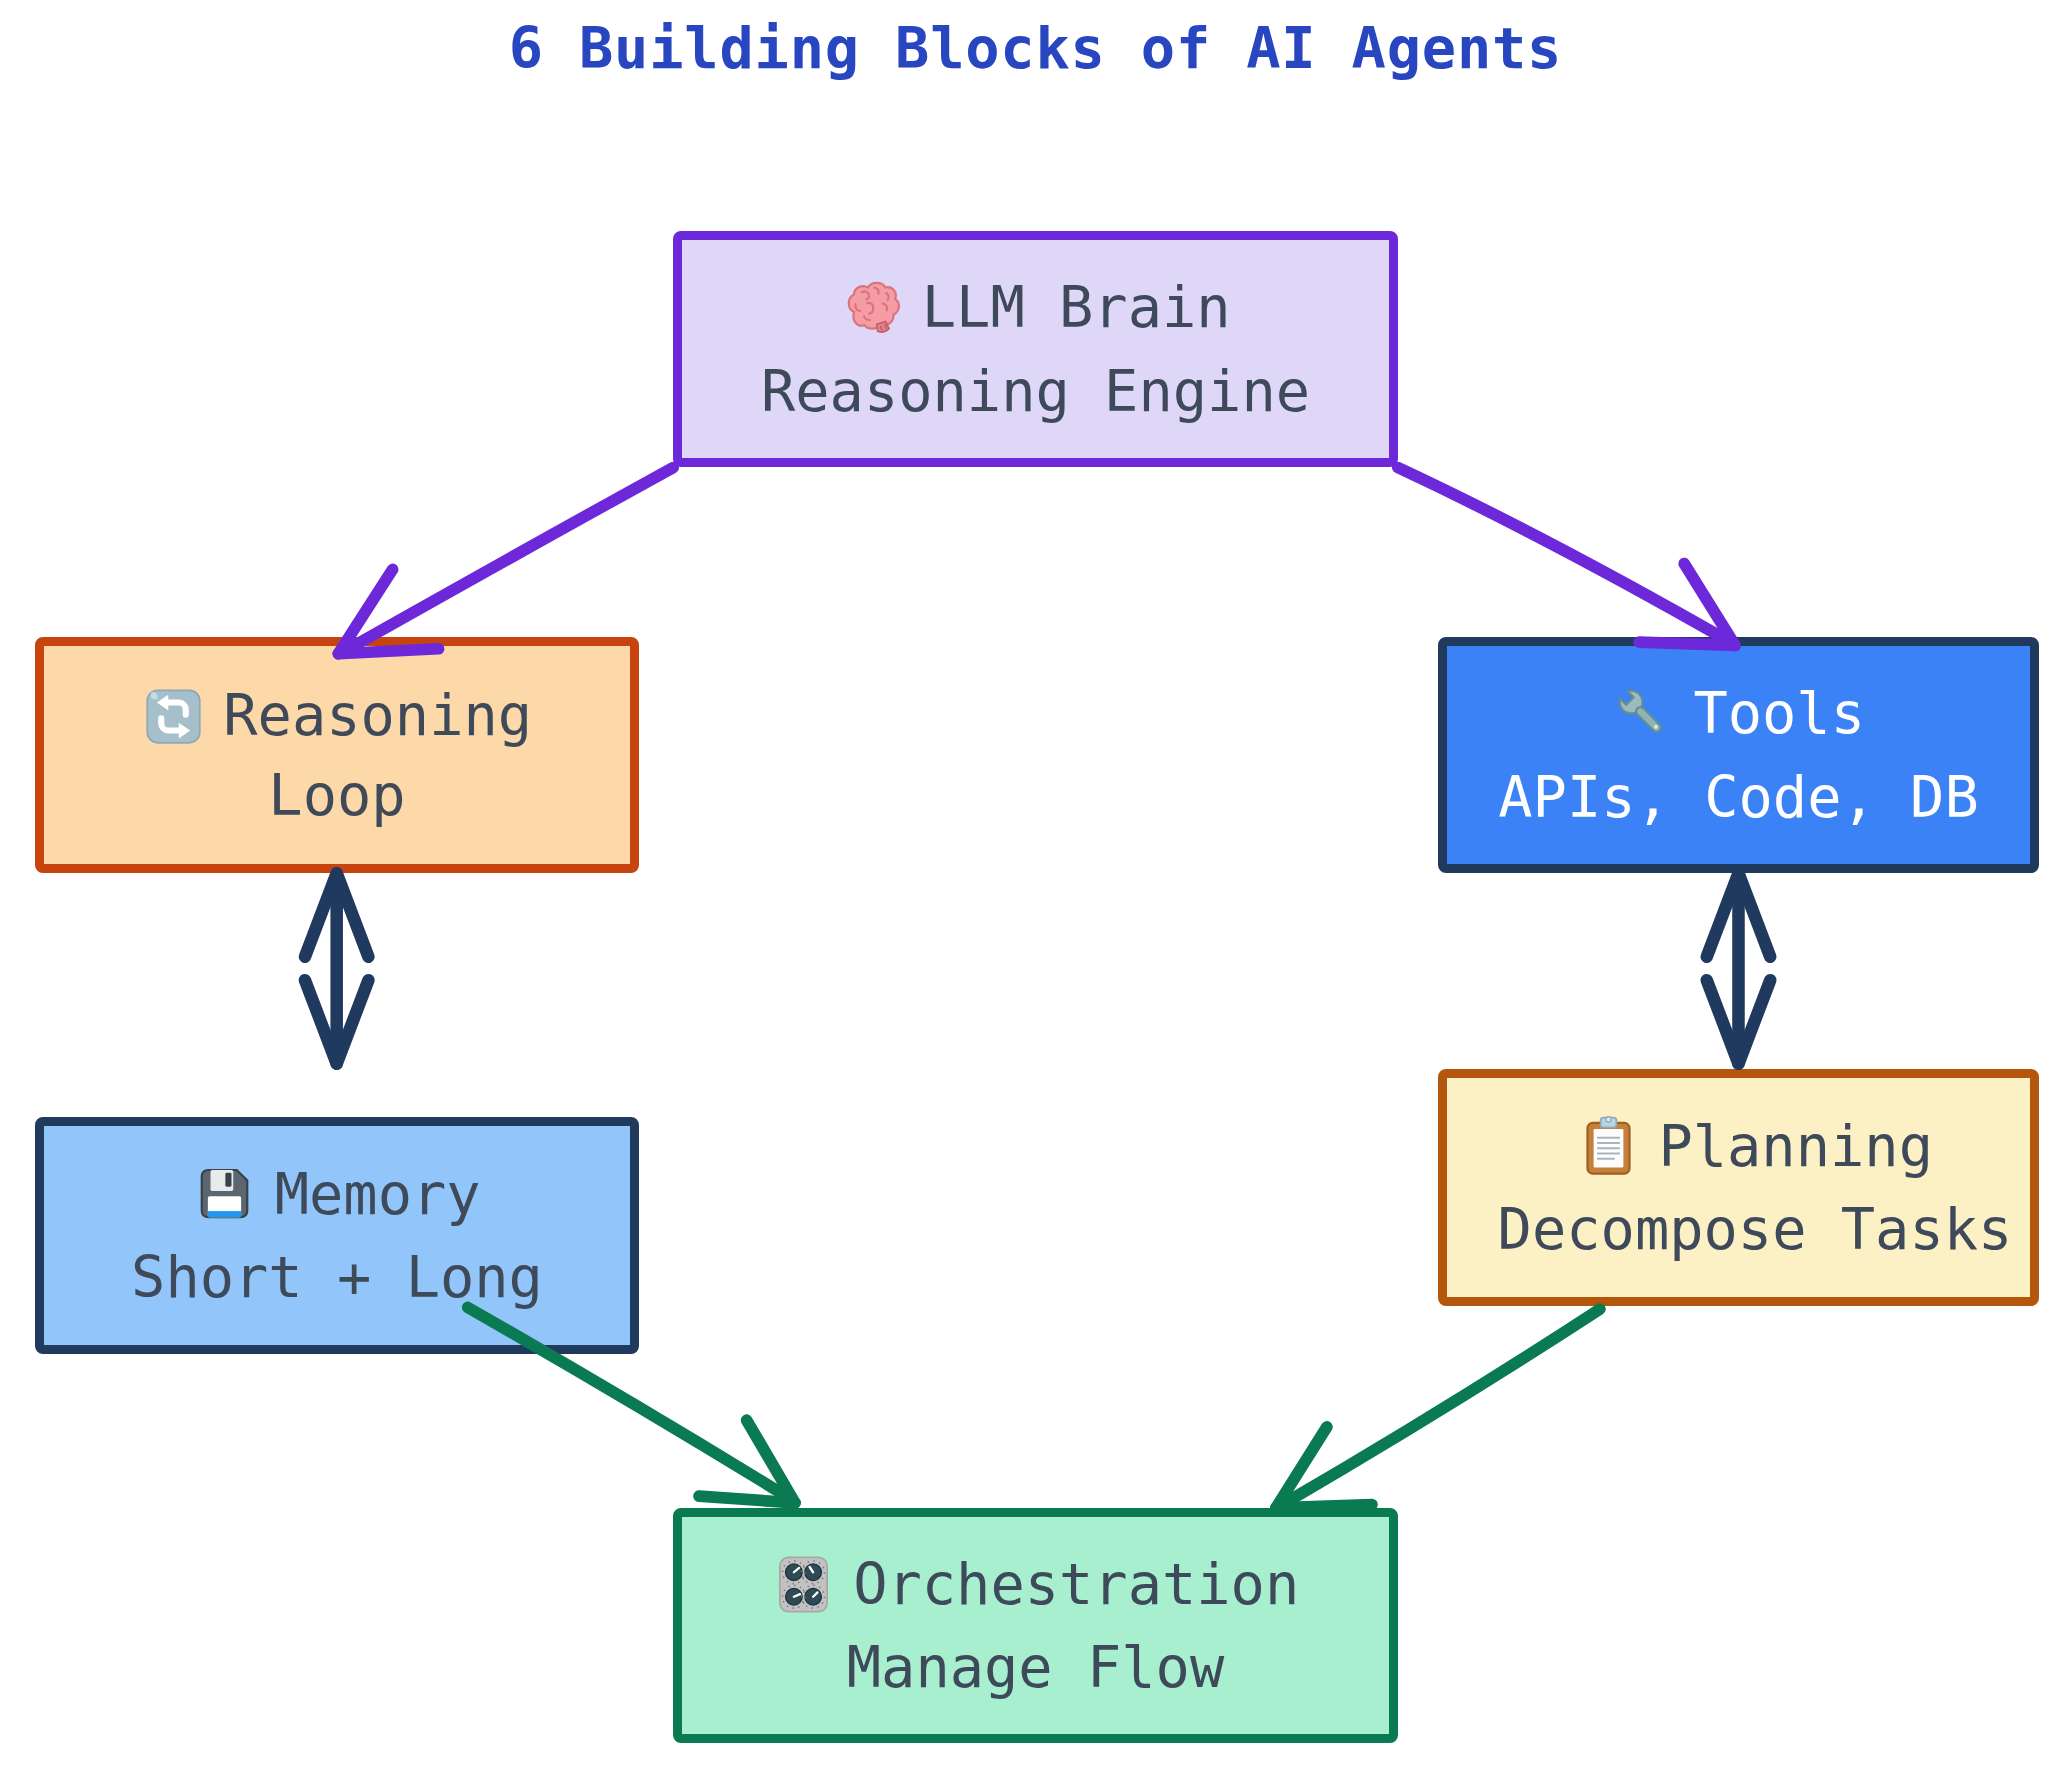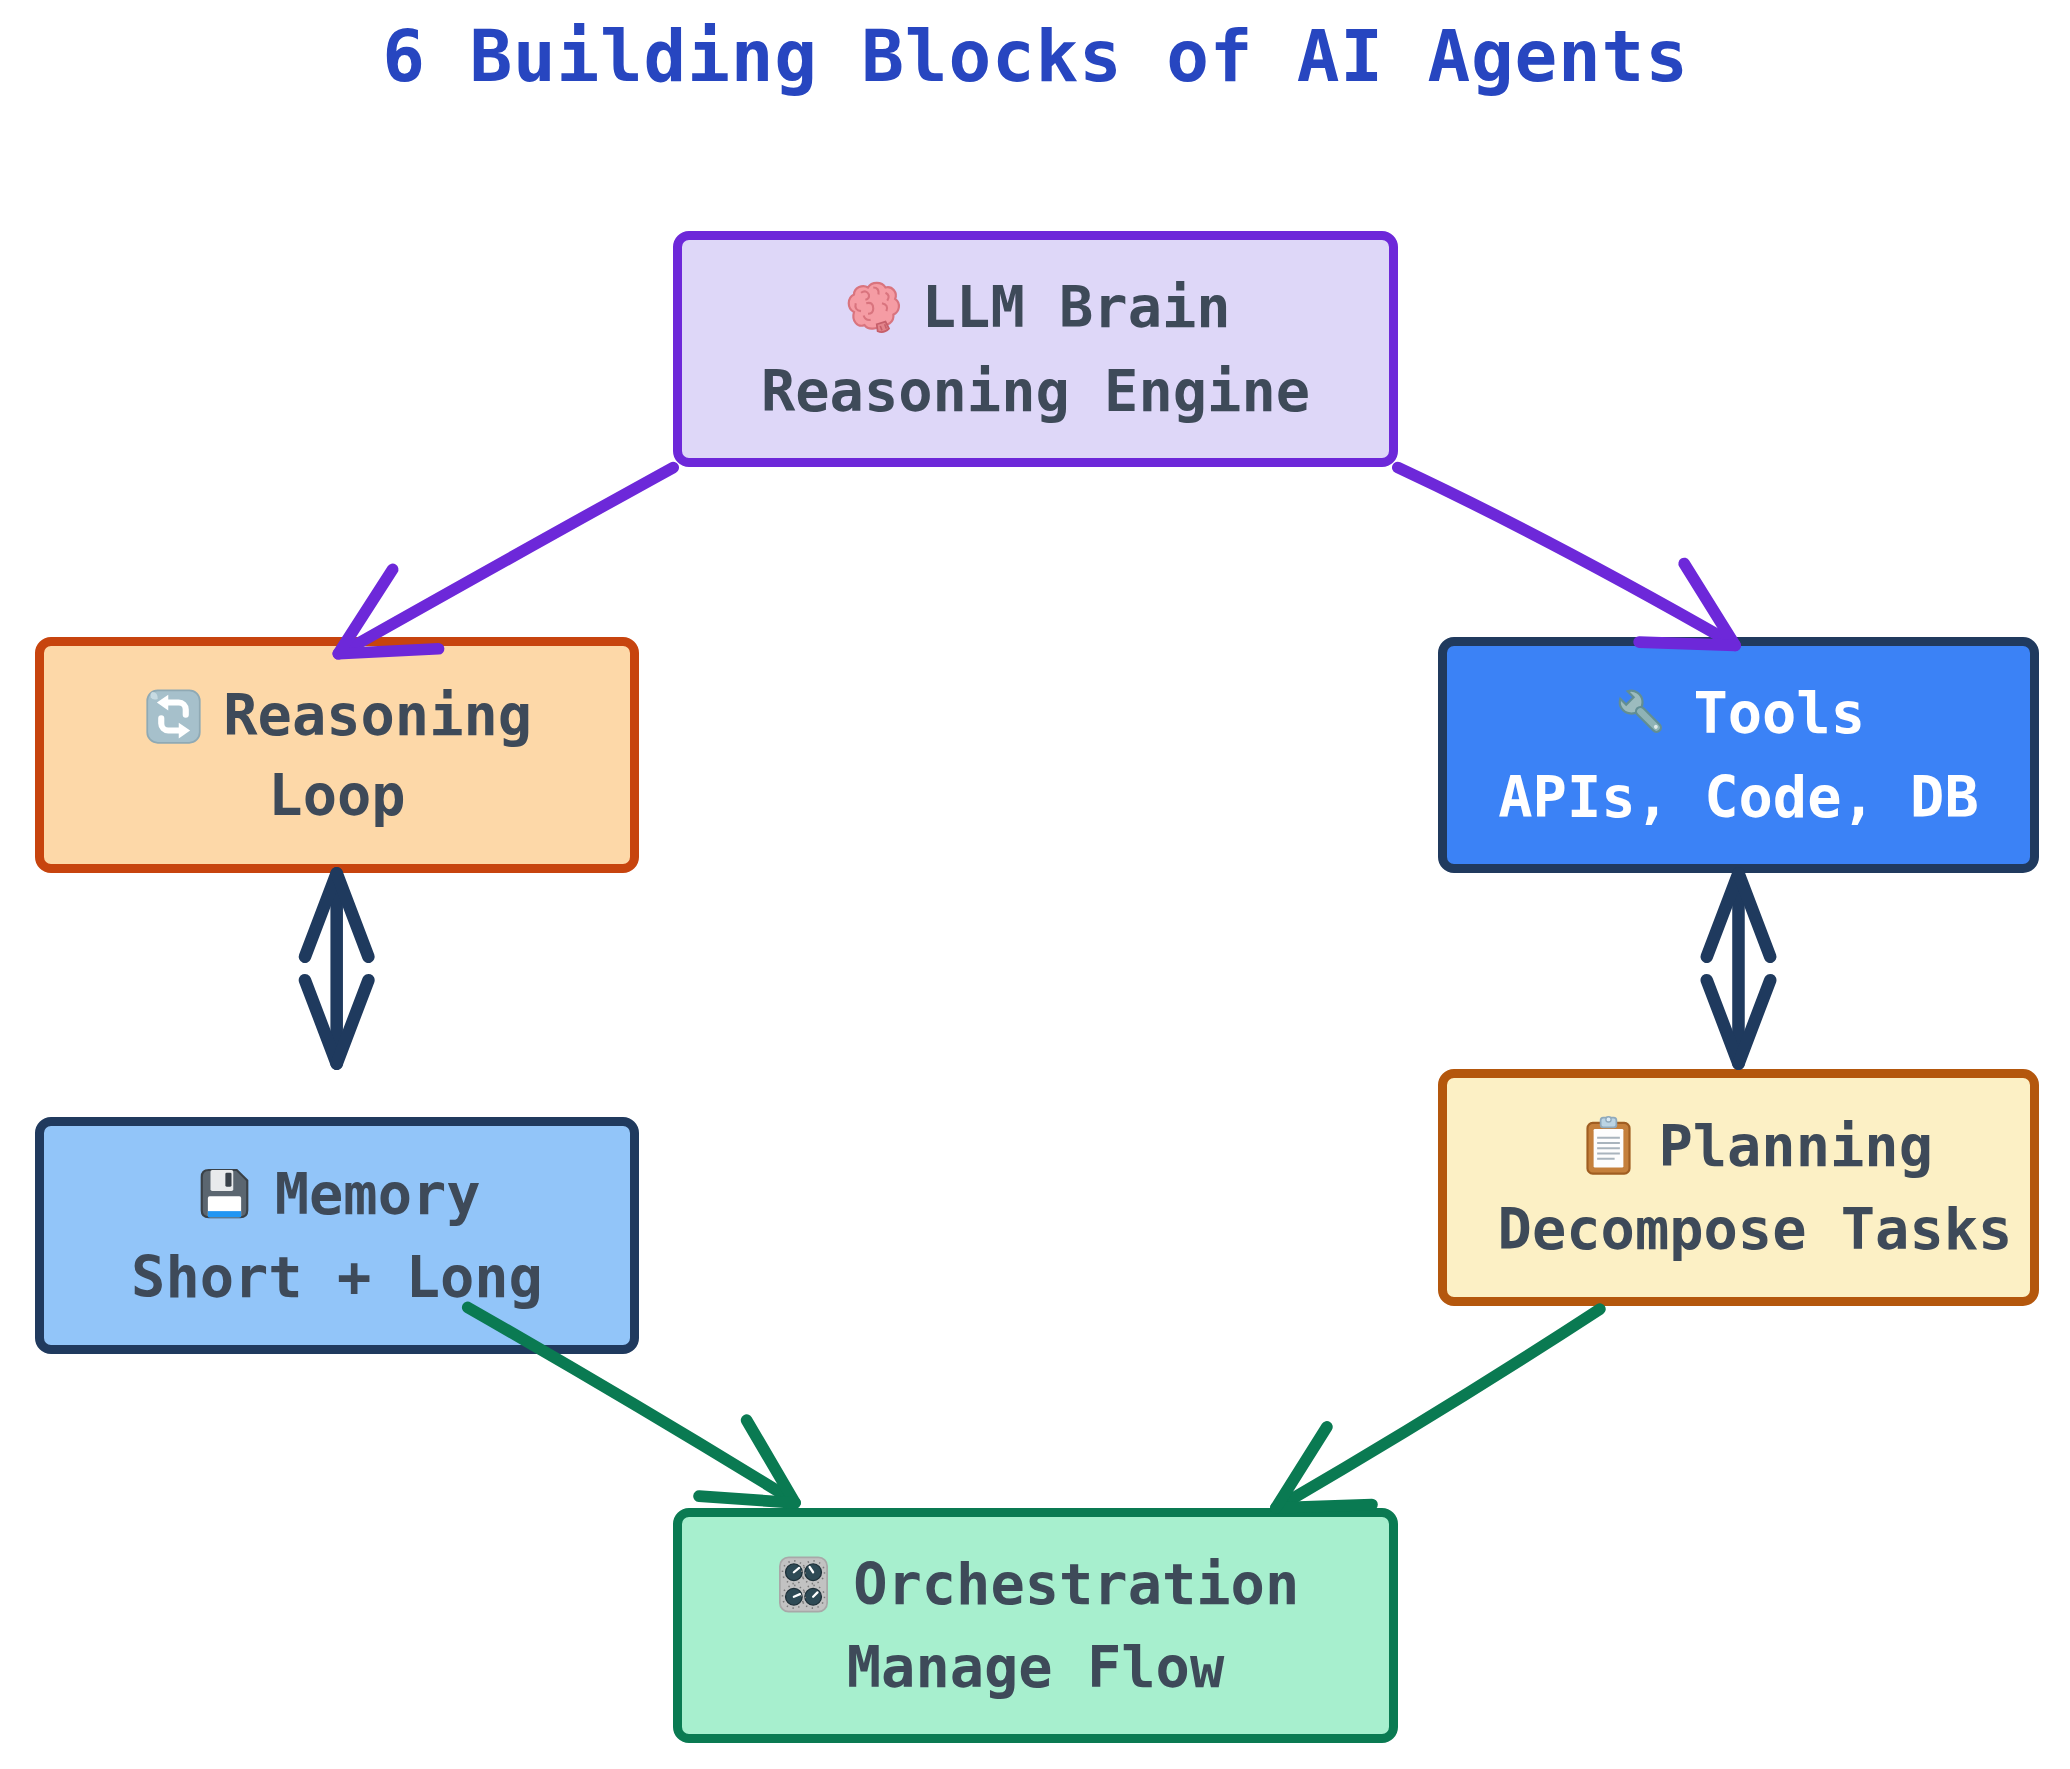--- a/index.html
+++ b/index.html
@@ -7,36 +7,36 @@
     position:relative;
     width:2071px;height:1770px;
     background:#ffffff;
     font-family:"DejaVu Sans Mono", monospace;
     overflow:hidden;
   }
   .title{
     position:absolute;
     left:0;top:15px;width:2071px;
     text-align:center;
-    font-size:71px;
+    font-size:57px;
     font-weight:700;
     color:var(--title,#2746c0);
     letter-spacing:0.8px;
   }
   .node{
     position:absolute;
     box-sizing:border-box;
-    border-radius:16px;
+    border-radius:8px;
     display:flex;
     flex-direction:column;
     align-items:center;
     justify-content:center;
     gap:22px;
     font-size:57px;
-    font-weight:700;
+    font-weight:400;
     color:var(--text-dark,#3e4a59);
     line-height:1.05;
     text-align:center;
   }
   .node .line1{display:flex;align-items:center;justify-content:center;gap:18.4px;}
   .node .icon{display:inline-flex;}
   .node .icon svg{width:63px;height:63px;display:block;}
   #node-llm{
     left:673px;top:231px;width:725px;height:236px;
     background:var(--llm-fill,#ded7f8);

